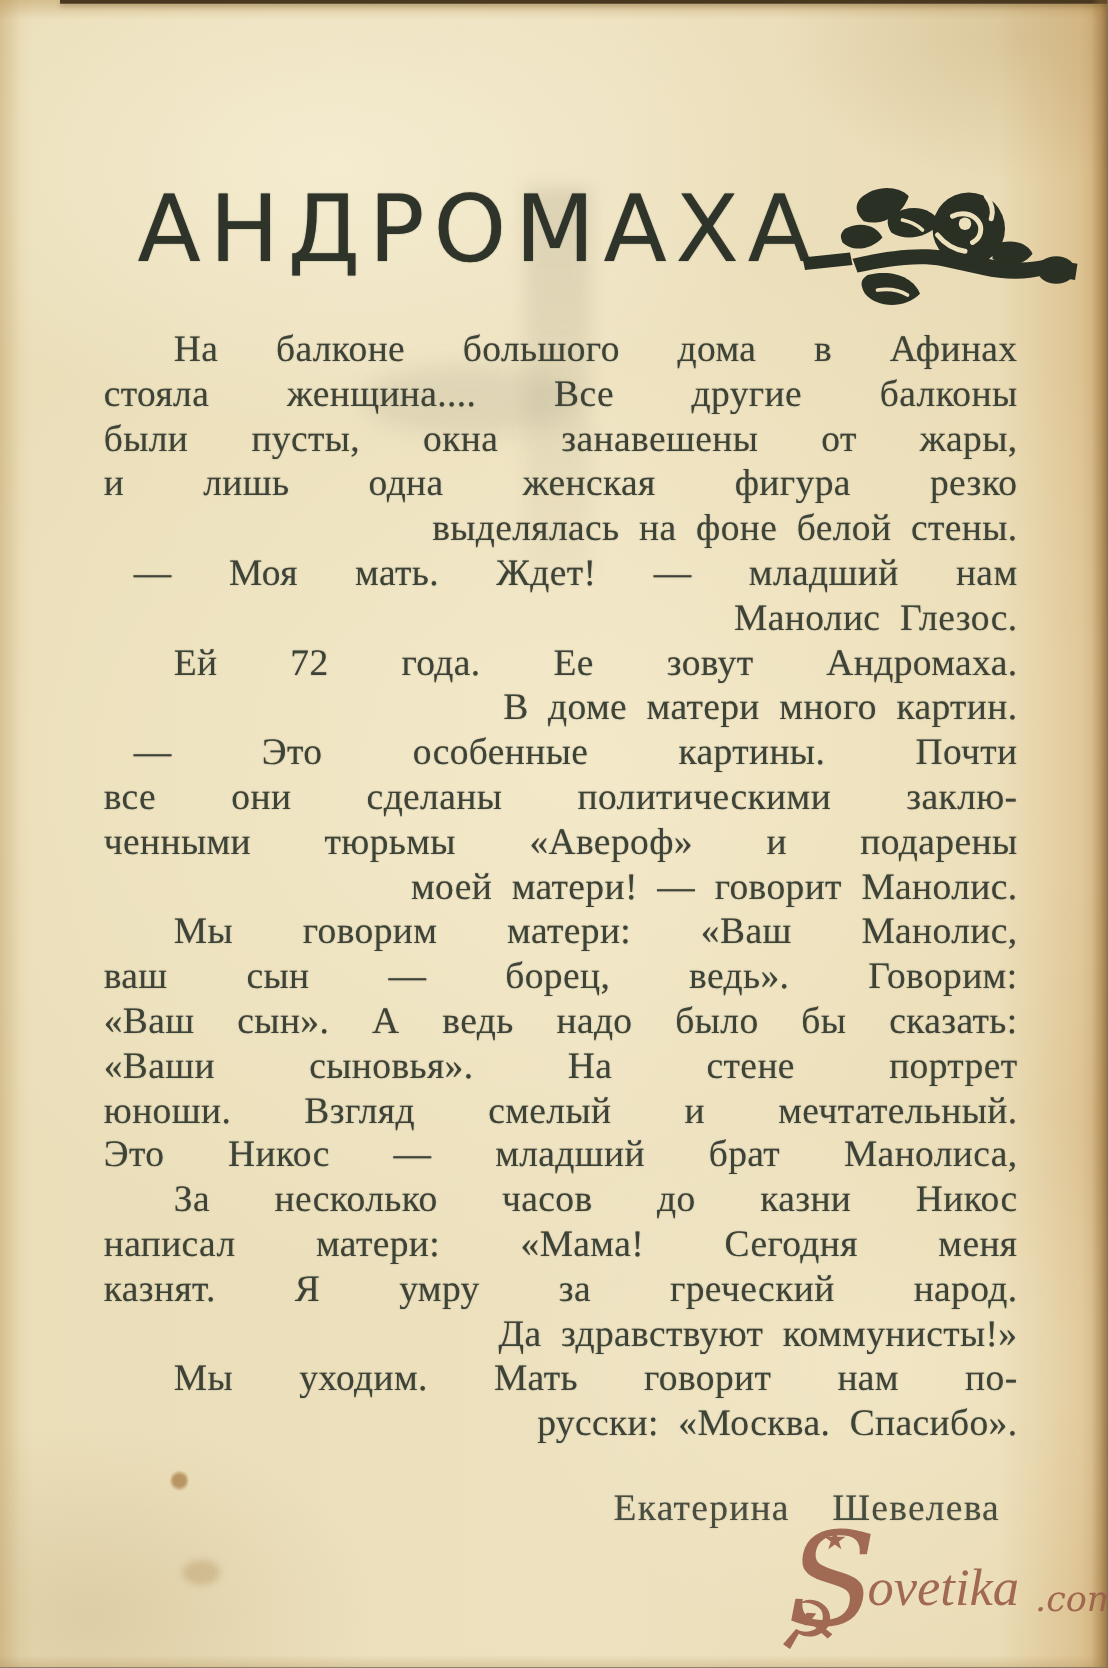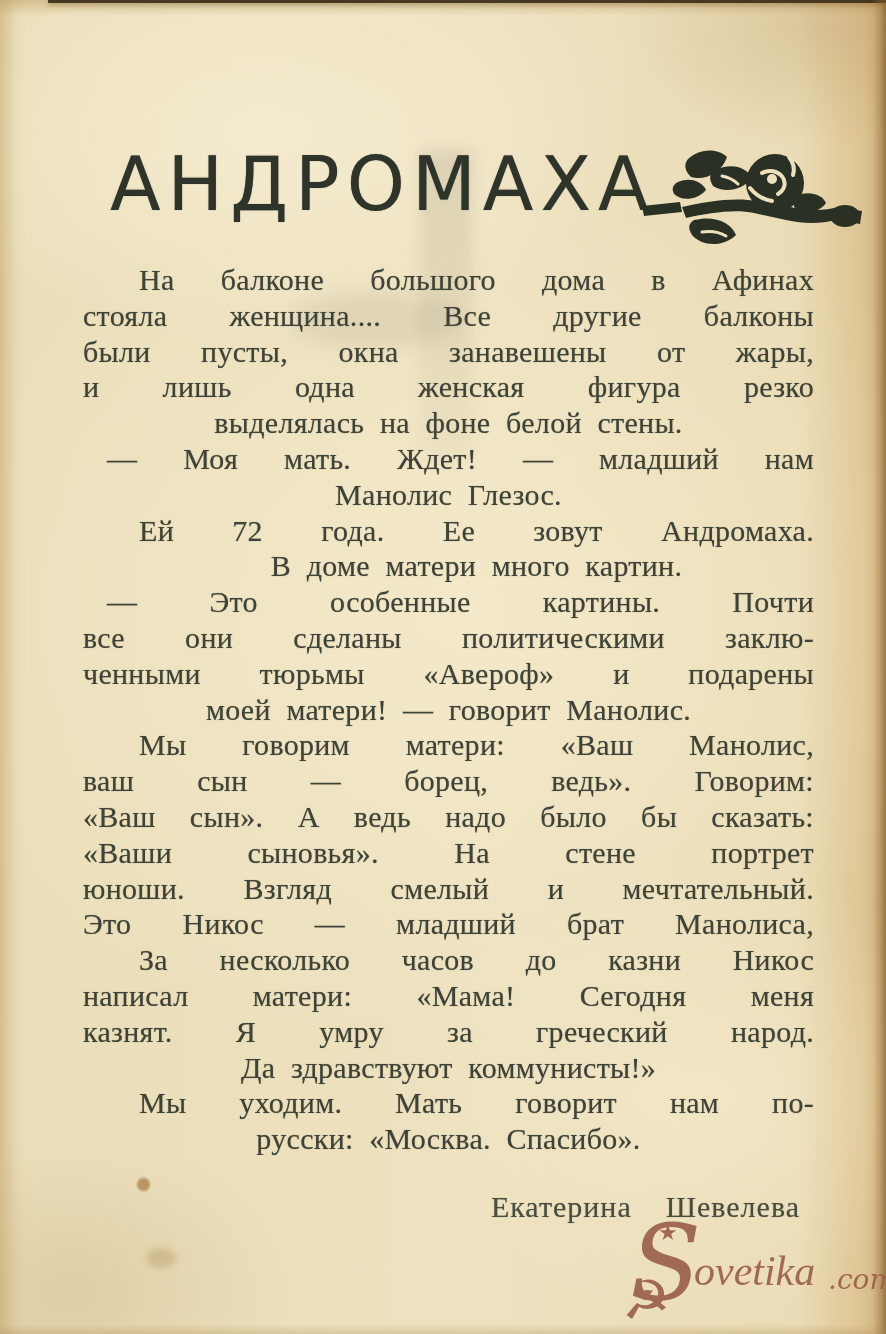--- a/index.html
+++ b/index.html
@@ -43,21 +43,21 @@
   .rose{position:absolute;left:638px;top:146px;width:228px;height:116px;}
 
   .story{
     position:absolute;left:83px;top:262px;width:731px;
     font-size:30px;line-height:35.8px;color:#3e4337;letter-spacing:.3px;
     word-spacing:.08em;text-shadow:0 0 1px rgba(62,67,55,.55);
   }
   .para{margin:0;}
   .para .line:first-child{text-indent:56px;}
   .para.dash .line:first-child{text-indent:24px;}
-  .line{text-align:center;}
+  .line{text-align:right;}
   .line.just{text-align:justify;text-align-last:justify;}
   .line.loose{word-spacing:.26em;}
 
   .signature{
     position:absolute;right:86px;top:1190px;
     font-size:30px;color:#484d40;letter-spacing:1px;
     text-shadow:0 0 1px rgba(72,77,64,.5);
   }
   .signature .gap{display:inline-block;width:34px;}
 

